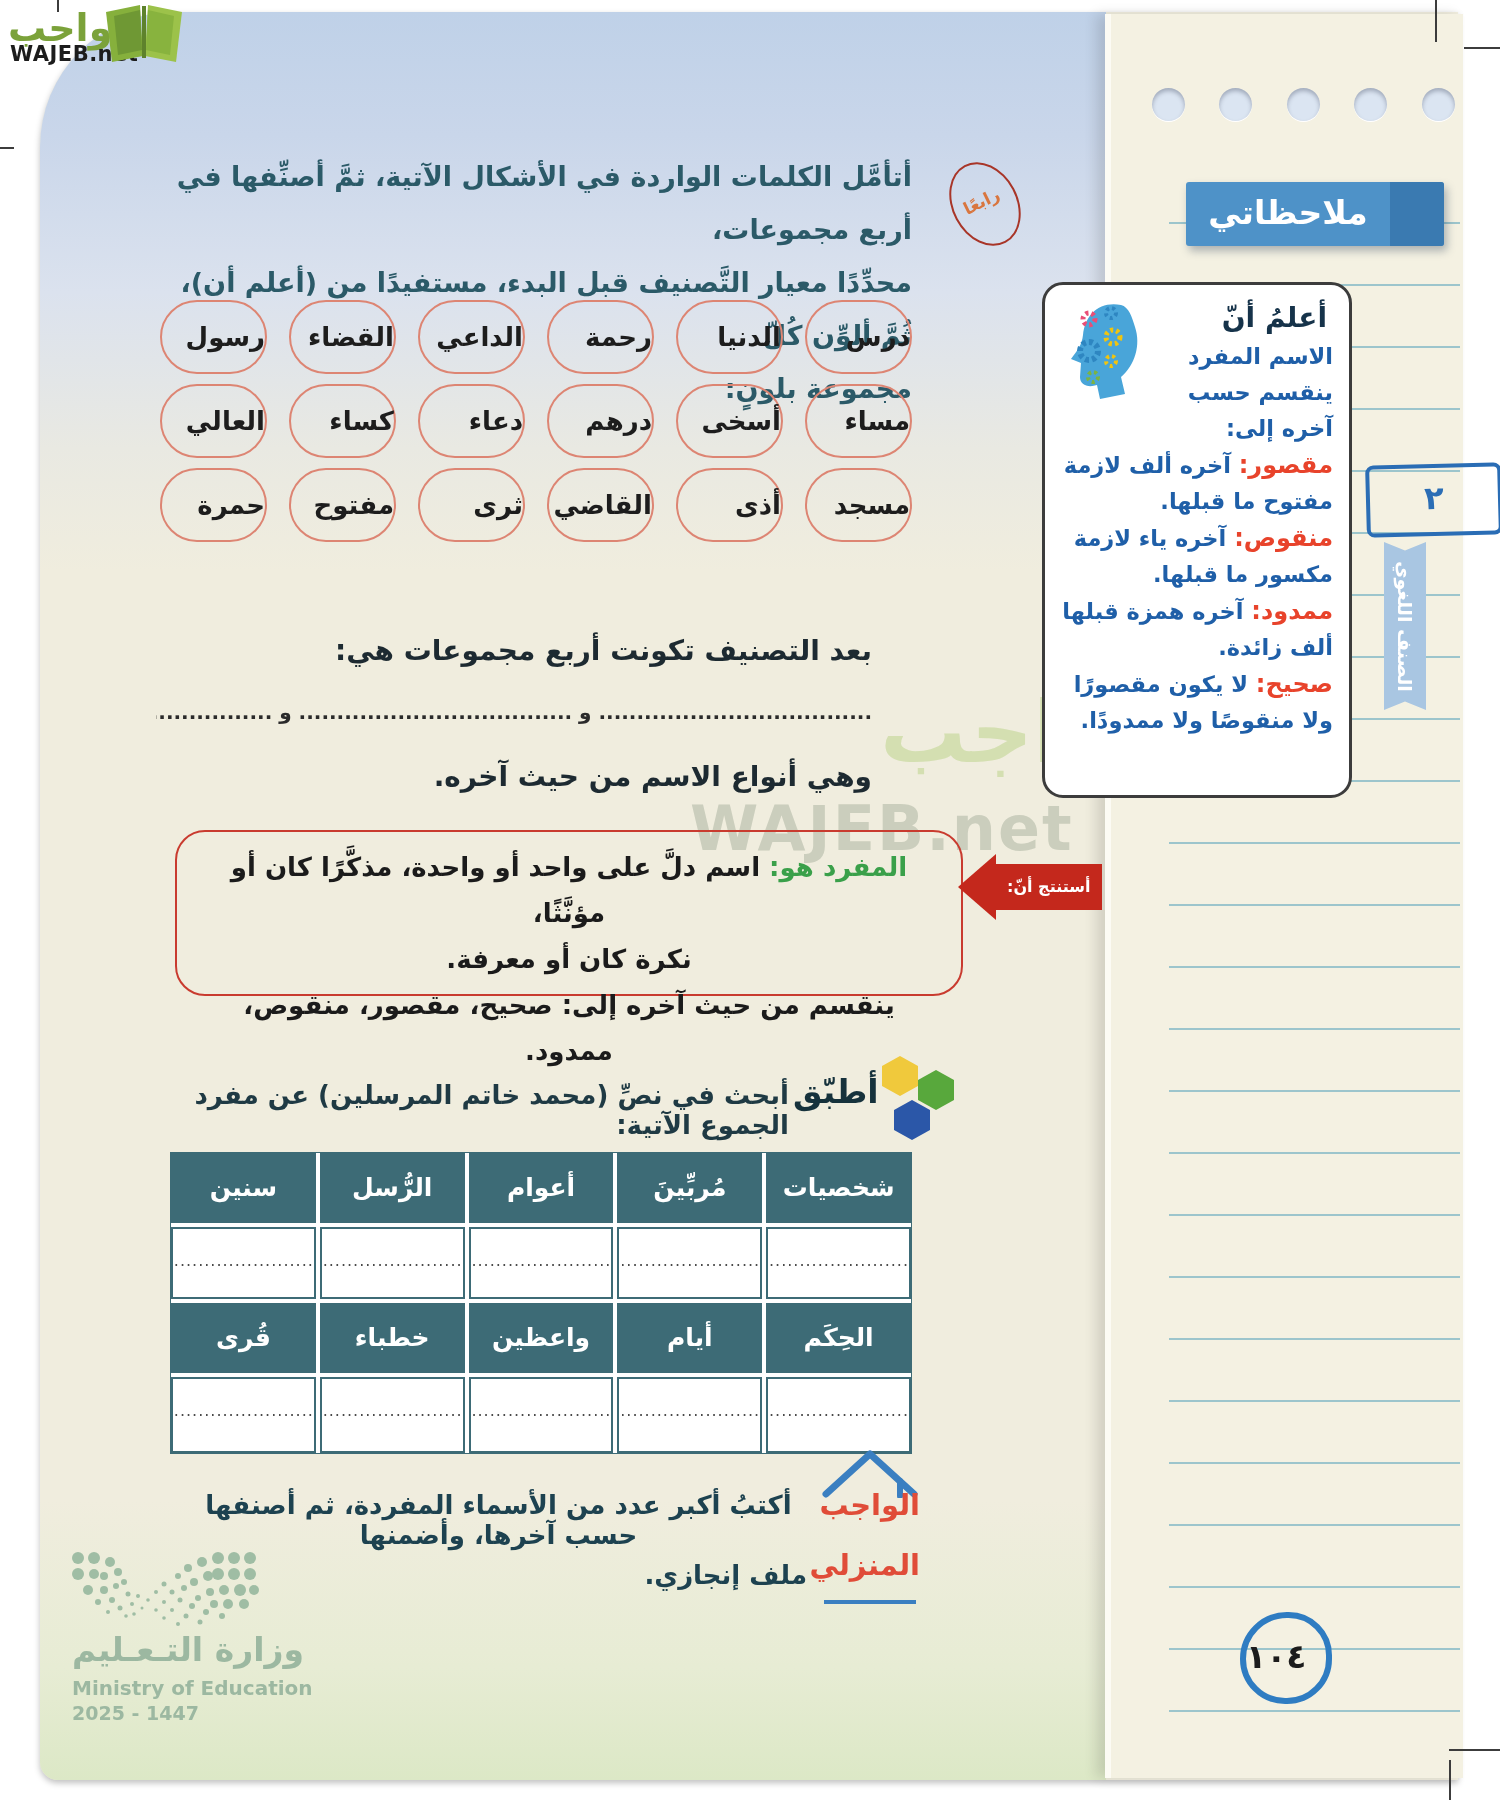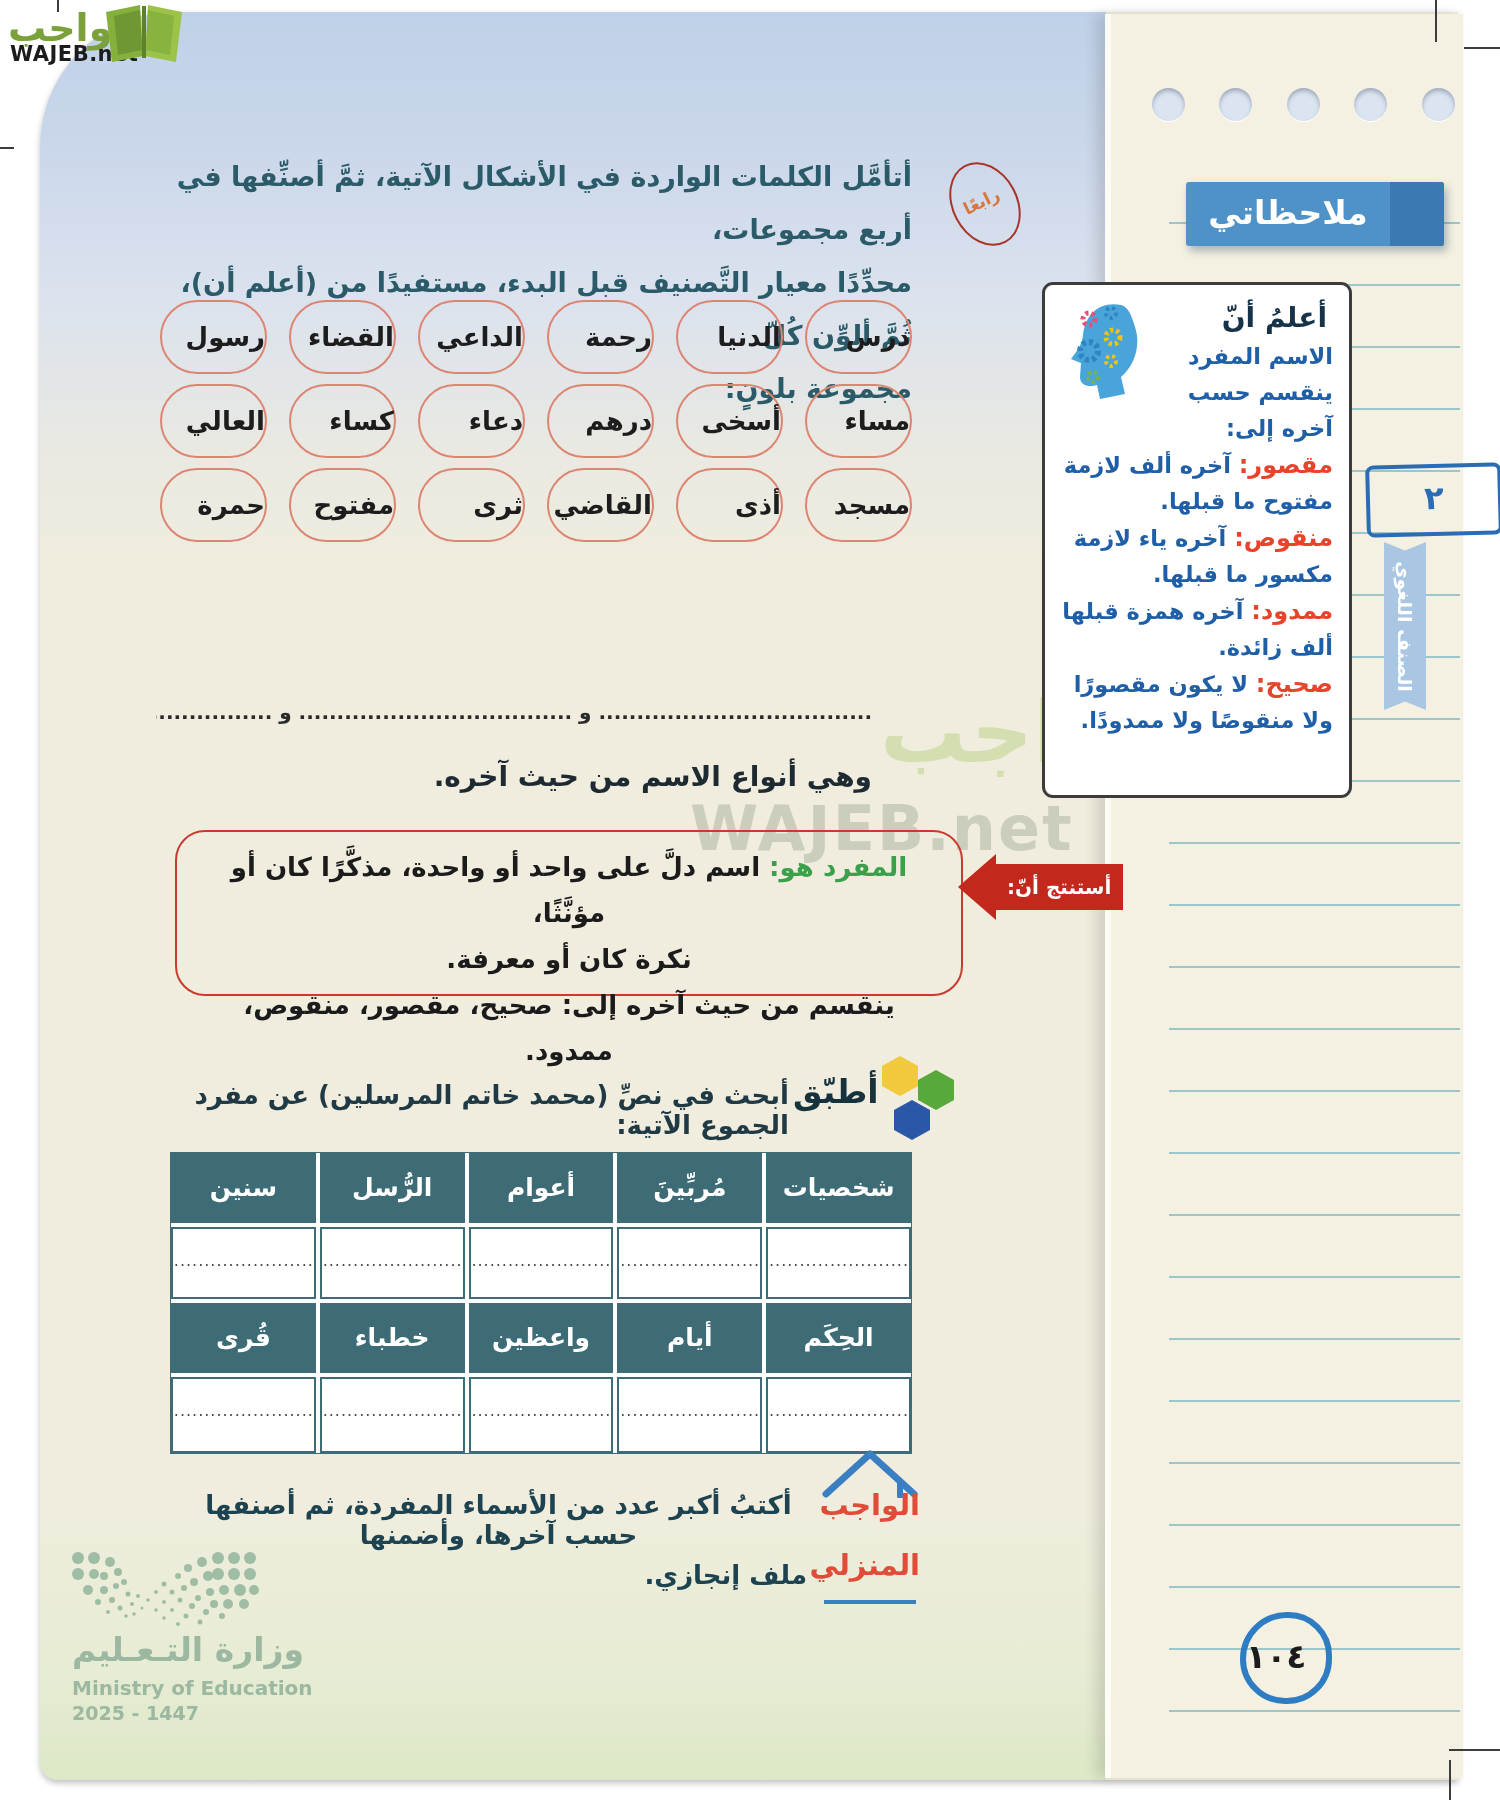--- a/index.html
+++ b/index.html
@@ -23,21 +23,21 @@
   .hole{position:absolute;top:74px;width:33px;height:33px;border-radius:50%;
         background:#dbe5f2;box-shadow:inset 0 3px 4px rgba(90,100,120,.45), 0 1px 0 #fff;}
   
   #notes-banner{left:1186px;top:182px;width:258px;height:64px;background:#4e92c8;
         border-radius:3px;box-shadow:3px 5px 8px rgba(40,60,90,.35);z-index:6;}
   #notes-banner .dark{position:absolute;right:0;top:0;width:54px;height:100%;background:#3a7ab1;border-radius:0 3px 3px 0;}
   #notes-banner .txt{position:absolute;left:0;right:54px;top:0;height:100%;color:#fff;
         font-size:33px;font-weight:bold;text-align:center;line-height:62px;}
   
   #know-box{left:1042px;top:282px;width:310px;height:516px;background:#ffffff;
-        border:3px solid #3c3c3c;border-radius:11px;z-index:7;padding:14px 16px 10px 14px;box-sizing:border-box;
+        border:3px solid #3c3c3c;border-radius:21px;z-index:7;padding:14px 16px 10px 14px;box-sizing:border-box;
         direction:rtl;}
   #know-box .title{font-size:28px;font-weight:bold;color:#16334a;margin:2px 6px 4px 0;}
   #know-box .brain{float:left;width:112px;height:118px;margin:-6px 0 2px 0;}
   #know-box p{margin:1px 0;font-size:22.5px;font-weight:bold;line-height:36px;color:#1f5fa8;}
   #know-box .term{color:#e8432b;font-size:24px;}
   
   #lesson-num{left:1366px;top:464px;width:128px;height:64px;border:4px solid #2a6db5;border-radius:8px;
         transform:rotate(-1.5deg);z-index:4;color:#2a6db5;font-size:32px;font-weight:bold;
         text-align:center;line-height:60px;}
   #side-ribbon{left:1384px;top:542px;width:42px;height:168px;background:#a9c6e2;z-index:4;
@@ -70,21 +70,21 @@
   #types-note{left:160px;top:760px;width:712px;direction:rtl;text-align:right;
         font-size:28px;font-weight:bold;color:#1d2a31;z-index:3;}
   
   #concl-box{left:175px;top:830px;width:788px;height:166px;border:2.5px solid #c93b2f;border-radius:30px;
         z-index:3;direction:rtl;text-align:center;padding:12px 22px;box-sizing:border-box;
         font-size:26px;font-weight:bold;color:#1b1b1b;line-height:46px;}
   #concl-box .green{color:#3aa04a;}
   #arrow{left:958px;top:854px;display:flex;align-items:center;z-index:5;}
   #arrow .tri{width:0;height:0;border-top:33px solid transparent;border-bottom:33px solid transparent;
         border-right:38px solid #c4281c;}
-  #arrow .body{background:#c4281c;height:46px;line-height:46px;color:#fff;font-size:20px;font-weight:bold;
+  #arrow .body{background:#c4281c;height:46px;line-height:46px;color:#fff;font-size:16px;font-weight:bold;
         padding:0 12px;margin-left:-1px;direction:rtl;}
   
   .wm{z-index:2;pointer-events:none;}
   #wm-ar{left:880px;top:682px;font-size:86px;font-weight:bold;color:#c9da9f;opacity:.7;direction:rtl;}
   #wm-en{left:690px;top:792px;font-size:62px;font-weight:bold;color:#b8beac;opacity:.65;letter-spacing:2px;}
   
   #apply-label{left:793px;top:1072px;font-size:33px;font-weight:bold;color:#16323c;z-index:3;direction:rtl;}
   #apply-instr{left:185px;top:1080px;width:604px;direction:rtl;text-align:right;z-index:3;
         font-size:26px;font-weight:bold;color:#1f3a44;}
   #hexes{left:878px;top:1050px;z-index:3;}
@@ -195,20 +195,21 @@
   </div>
   <div class="abs word-row" style="top:468px">
     <div class="oval">مسجد</div>
     <div class="oval">أذى</div>
     <div class="oval">القاضي</div>
     <div class="oval">ثرى</div>
     <div class="oval">مفتوح</div>
     <div class="oval">حمرة</div>
   </div>
 
+  <div class="abs" id="after-sort">بعد التصنيف تكونت أربع مجموعات هي:</div>
   <div class="abs" id="blanks-line">.................................... و .................................... و .................................... و ....................................</div>
   <div class="abs" id="types-note">وهي أنواع الاسم من حيث آخره.</div>
 
   <div class="abs wm" id="wm-ar">واجب</div>
   <div class="abs wm" id="wm-en">WAJEB.net</div>
 
   <div class="abs" id="concl-box">
     <div><span class="green">المفرد هو:</span> <span>اسم دلَّ على واحد أو واحدة، مذكَّرًا كان أو مؤنَّثًا،</span></div>
     <div>نكرة كان أو معرفة.</div>
     <div>ينقسم من حيث آخره إلى: صحيح، مقصور، منقوص، ممدود.</div>

